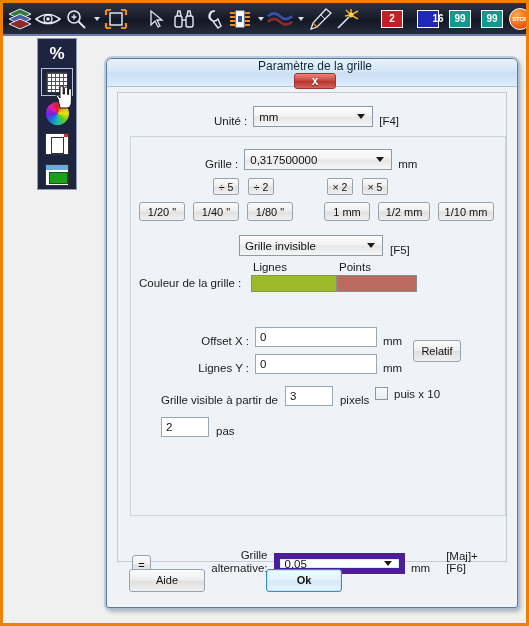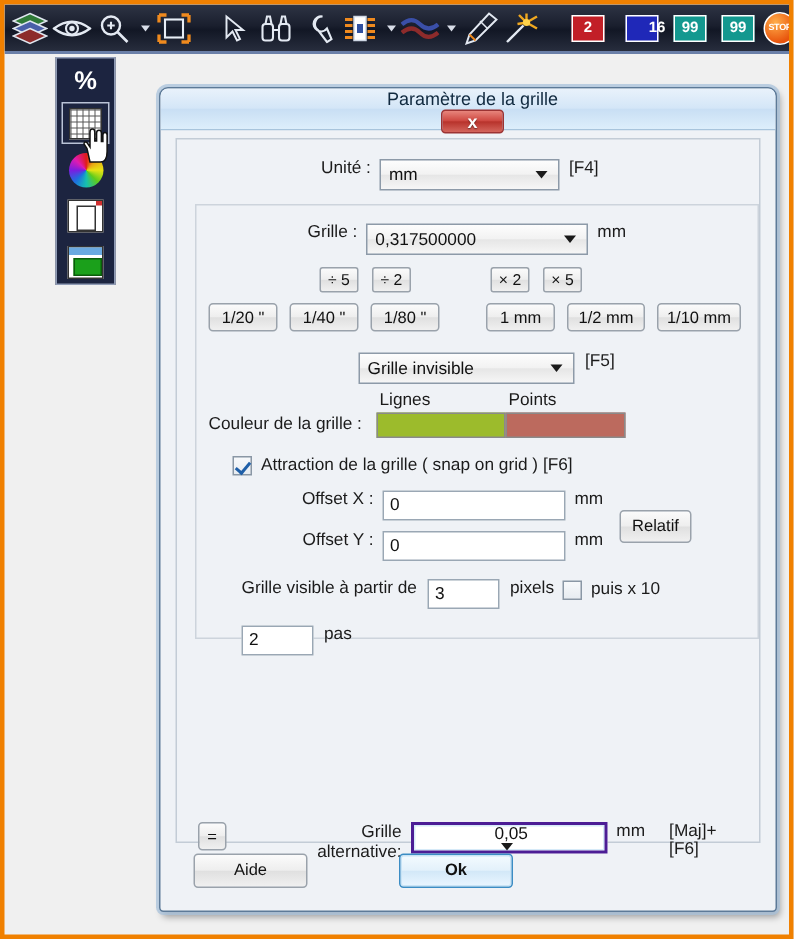--- a/index.html
+++ b/index.html
@@ -171,21 +171,21 @@
   }
   .dlg-footer {
     position: absolute;
     left: 10px; right: 10px; bottom: 8px;
     height: 38px;
     display: flex; align-items: center;
     padding: 0 12px;
   }
 
   
-  .row { display: flex; align-items: flex-start; }
+  .row { display: flex; align-items: flex-end; }
   .lbl { font-size: 11.5px; color: #1b1b1b; }
 
   .combo {
     height: 21px;
     border: 1px solid #8d9aa8;
     background: linear-gradient(to bottom, #fdfdfd 0%, #f2f2f2 48%, #e6e6e6 52%, #f6f6f6 100%);
     display: flex; align-items: center;
     padding: 0 2px 0 5px;
     font-size: 11.5px; color: #111;
     position: relative;
@@ -196,23 +196,22 @@
   }
   .combo .cval { flex: 1; }
   .combo .arrow {
     width: 0; height: 0;
     border-left: 4.5px solid transparent;
     border-right: 4.5px solid transparent;
     border-top: 5px solid #1a1a1a;
     margin-right: 5px;
   }
   .combo.focus {
-    border: 2px solid #4c1d95;
+    border: 6px solid #4c1d95;
     box-shadow: inset 0 0 0 1px #d6eaf8;
-    flex-direction: column;
   }
 
   .txtbox {
     height: 20px;
     border: 1px solid #9aa7b4;
     background: #ffffff;
     font-size: 11.5px; color: #111;
     display: flex; align-items: center;
     padding: 0 4px;
   }
@@ -432,21 +431,21 @@
 
     <div class="abs row" style="left:0;top:13px;width:100%;padding-left:96px;gap:6px">
       <span class="lbl">Unité :</span>
       <span class="combo" style="width:120px">
         <span class="cval">mm</span>
         <span class="arrow"></span>
       </span>
       <span class="lbl">[F4]</span>
     </div>
 
-    <div class="abs group" style="left:12px;top:43px;right:0;height:290px">
+    <div class="abs group" style="left:12px;top:43px;right:0;height:380px">
 
       <div class="abs row" style="left:74px;top:12px;gap:6px">
         <span class="lbl">Grille :</span>
         <span class="combo" style="width:148px">
           <span class="cval">0,317500000</span>
           <span class="arrow"></span>
         </span>
         <span class="lbl">mm</span>
       </div>
 
@@ -477,32 +476,28 @@
         </span>
         <span class="lbl">[F5]</span>
       </div>
 
       <div class="abs lbl" style="left:122px;top:124px">Lignes</div>
       <div class="abs lbl" style="left:208px;top:124px">Points</div>
       <div class="abs lbl" style="left:8px;top:140px">Couleur de la grille :</div>
       <div class="abs swatch" id="sw-lines" style="left: 120px; top: 138px; width: 86px; background: rgb(156, 187, 44);"></div>
       <div class="abs swatch" id="sw-points" style="left: 206px; top: 138px; width: 80px; background: rgb(188, 106, 94);"></div>
 
-      <div class="abs row" style="left:24px;top:167px;gap:6px">
-        <span class="chk on"></span>
-        <span class="lbl">Attraction de la grille ( snap on grid )  [F6]</span>
-      </div>
 
       <div class="abs row" style="left:64px;top:190px;gap:6px">
         <span class="lbl" style="width:54px;text-align:right">Offset X :</span>
         <span class="txtbox" style="width:122px">0</span>
         <span class="lbl">mm</span>
       </div>
       <div class="abs row" style="left:64px;top:217px;gap:6px">
-        <span class="lbl" style="width:54px;text-align:right">Offset Y :</span>
+        <span class="lbl" style="width:54px;text-align:right">Lignes Y :</span>
         <span class="txtbox" style="width:122px">0</span>
         <span class="lbl">mm</span>
       </div>
       <span class="abs btn" style="left:282px;top:203px;width:48px;height:22px">Relatif</span>
 
       <div class="abs row" style="left:30px;top:249px;gap:7px">
         <span class="lbl">Grille visible à partir de</span>
         <span class="txtbox" style="width:48px">3</span>
         <span class="lbl">pixels</span>
       </div>

